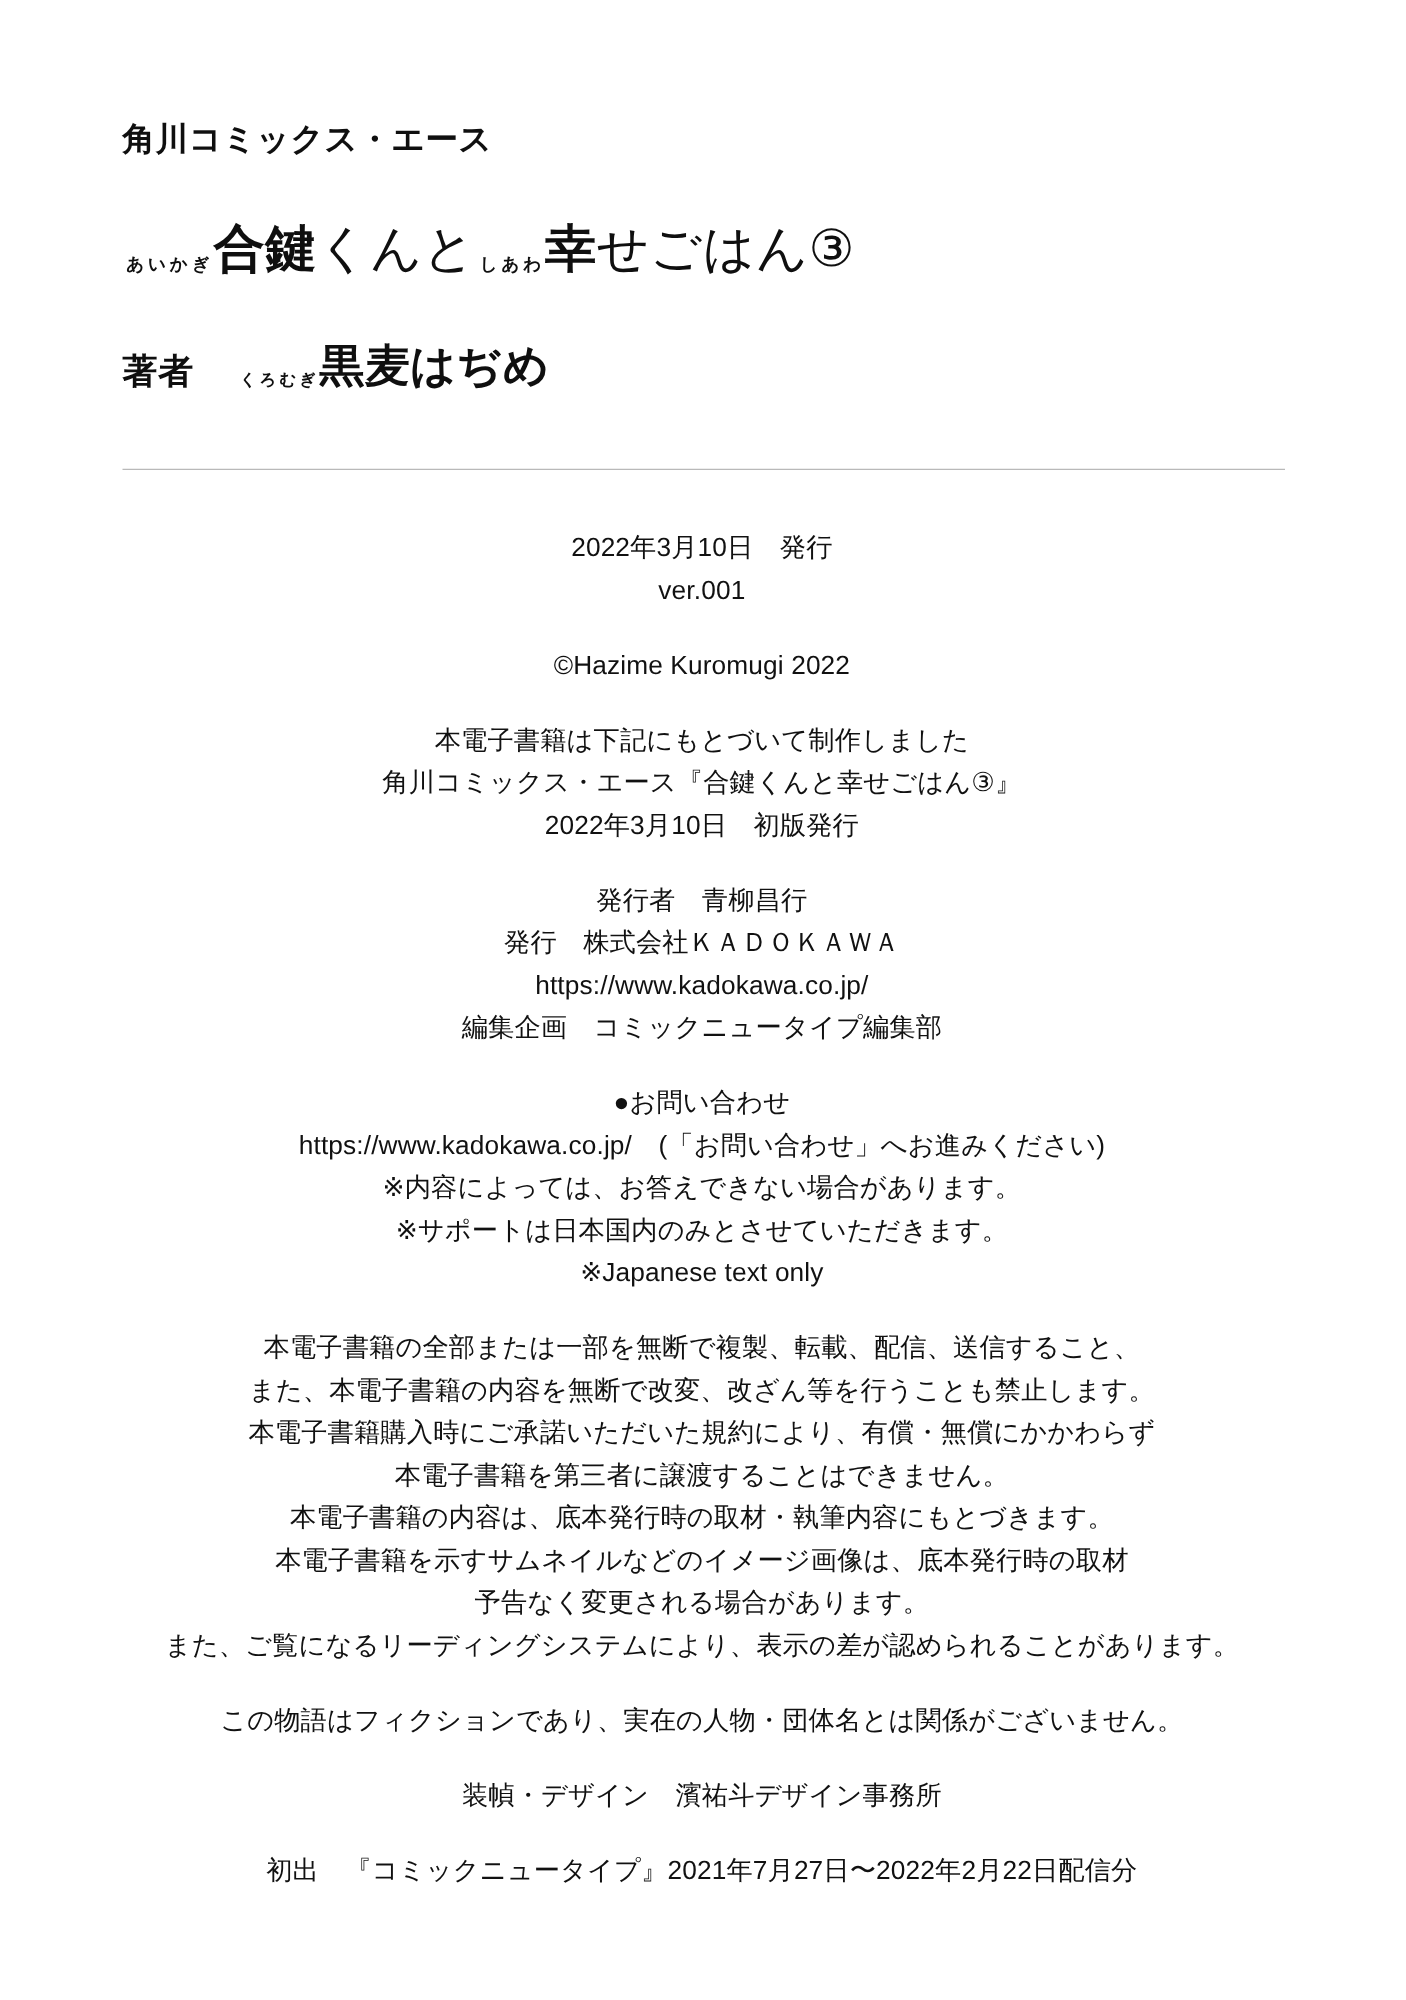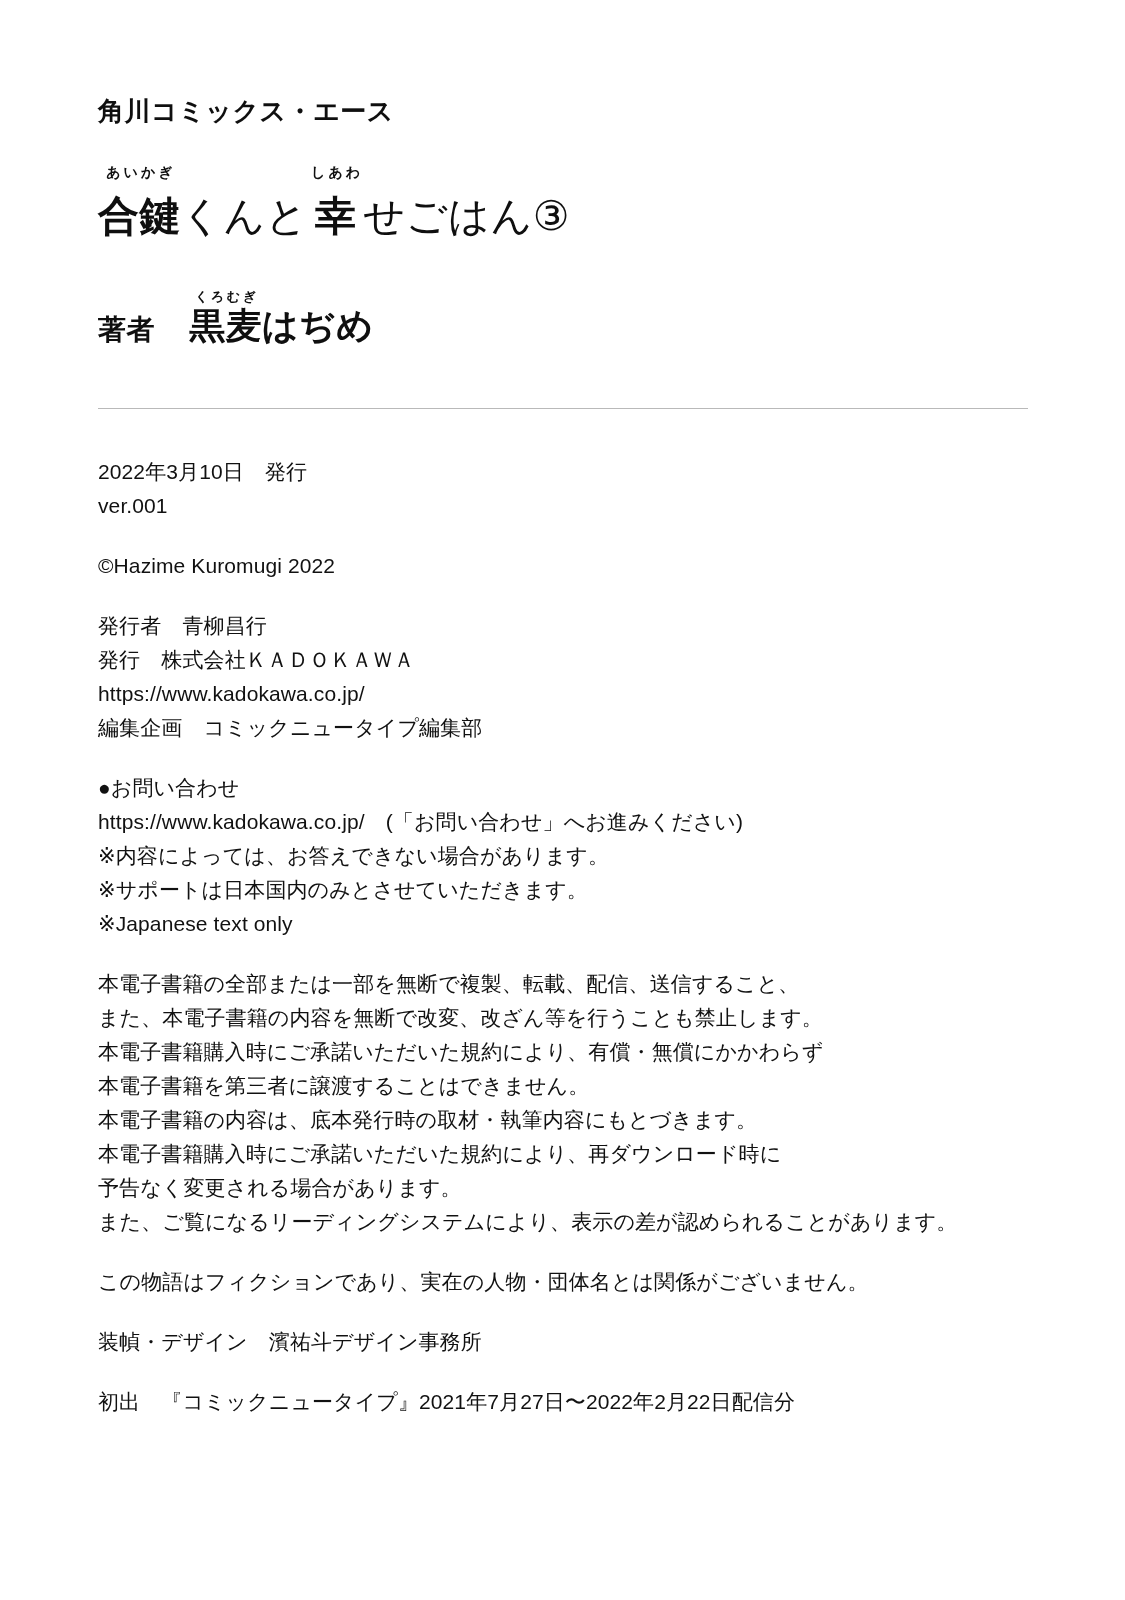--- a/index.html
+++ b/index.html
@@ -31,22 +31,22 @@
     margin: 0 0 38px 0;
   }
 
   .title-line {
     display: flex;
     align-items: flex-end;
     margin: 0 0 10px 0;
   }
   .ruby-group {
     display: inline-flex;
-    flex-direction: column;
-    align-items: center;
+    flex-direction: row;
+    align-items: flex-end;
     justify-content: flex-end;
   }
   .ruby-text {
     font-size: 14px;
     font-weight: 700;
     letter-spacing: 0.22em;
     line-height: 1;
     margin-bottom: 3px;
     padding-left: 0.22em;
   }
@@ -101,20 +101,21 @@
   
   .colophon {
     margin-top: 46px;
     font-size: 21px;
     line-height: 1.62;
     letter-spacing: 0.005em;
     color: #111;
   }
   .blk {
     margin: 0 0 26px 0;
+    text-align: center;
   }
   .blk:last-child { margin-bottom: 0; }
   .blk div { white-space: pre-wrap; }
 </style>
 </head>
 <body>
 
 <div class="page">
 
   <div class="imprint">角川コミックス・エース</div>
@@ -147,20 +148,25 @@
 
     <div class="blk">
       <div>2022年3月10日　発行</div>
       <div>ver.001</div>
     </div>
 
     <div class="blk">
       <div>©Hazime Kuromugi 2022</div>
     </div>
 
+    <div class="blk">
+      <div>本電子書籍は下記にもとづいて制作しました</div>
+      <div>角川コミックス・エース『合鍵くんと幸せごはん③』</div>
+      <div>2022年3月10日　初版発行</div>
+    </div>
 
     <div class="blk">
       <div>発行者　青柳昌行</div>
       <div>発行　株式会社ＫＡＤＯＫＡＷＡ</div>
       <div>https://www.kadokawa.co.jp/</div>
       <div>編集企画　コミックニュータイプ編集部</div>
     </div>
 
     <div class="blk">
       <div>●お問い合わせ</div>
@@ -169,21 +175,21 @@
       <div>※サポートは日本国内のみとさせていただきます。</div>
       <div>※Japanese text only</div>
     </div>
 
     <div class="blk">
       <div>本電子書籍の全部または一部を無断で複製、転載、配信、送信すること、</div>
       <div>また、本電子書籍の内容を無断で改変、改ざん等を行うことも禁止します。</div>
       <div>本電子書籍購入時にご承諾いただいた規約により、有償・無償にかかわらず</div>
       <div>本電子書籍を第三者に譲渡することはできません。</div>
       <div>本電子書籍の内容は、底本発行時の取材・執筆内容にもとづきます。</div>
-      <div>本電子書籍購入時にご承諾いただいた規約により、再ダウンロード時に</div>
+      <div>本電子書籍を示すサムネイルなどのイメージ画像は、底本発行時の取材</div>
       <div>予告なく変更される場合があります。</div>
       <div>また、ご覧になるリーディングシステムにより、表示の差が認められることがあります。</div>
     </div>
 
     <div class="blk">
       <div>この物語はフィクションであり、実在の人物・団体名とは関係がございません。</div>
     </div>
 
     <div class="blk">
       <div>装幀・デザイン　濱祐斗デザイン事務所</div>

